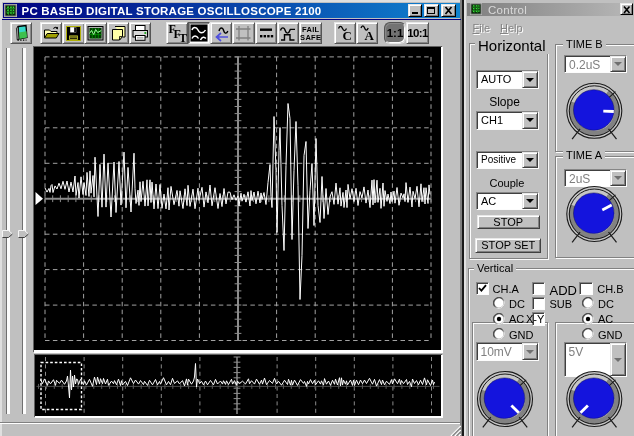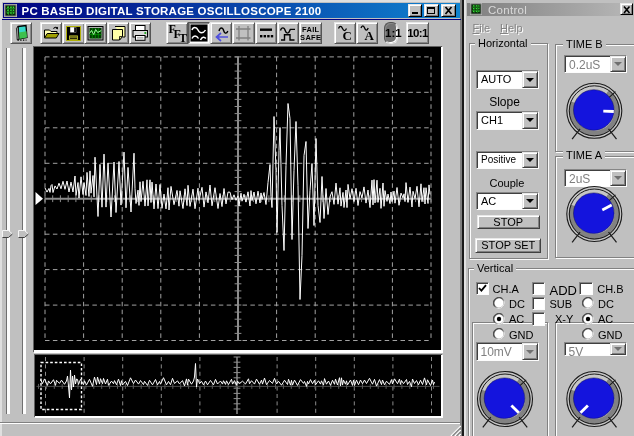--- a/index.html
+++ b/index.html
@@ -175,21 +175,21 @@
       </div>
     </div>
     <div class="tbtn" style="left:355.7px;top:22px;width:22.2px;height:22px;">
       <div style="position:absolute;left:1px;top:1px">
         <svg width="18" height="18" viewBox="0 0 18 18">
           <path d="M3 4 c1 -2.8 2.6 -2.8 3.6 0 c1 2.8 2.6 2.8 3.6 0" fill="none" stroke="#000" stroke-width="1.3"></path>
           <text x="6.5" y="16" font-family="Liberation Serif,serif" font-weight="bold" font-size="13">A</text>
         </svg>
       </div>
     </div>
-    <div class="tbtn p" style="left:384px;top:22px;width:14px;height:22px;background:#737373;border-radius:6px;">
+    <div class="tbtn p" style="left:384px;top:22px;width:22px;height:22px;background:#737373;border-radius:6px;">
       <div style="position:absolute;left:0;top:3.5px;width:100%;text-align:center;font-size:11.5px;font-weight:bold;color:#000">1:1</div>
     </div>
     <div class="tbtn" style="left:406.2px;top:22px;width:22.8px;height:22px;">
       <div style="position:absolute;left:0;top:3.5px;width:100%;text-align:center;font-size:11.5px;font-weight:bold;color:#000;letter-spacing:-0.6px">10:1</div>
     </div>
 
 <div style="position:absolute;left:5.7px;top:48px;width:1.4px;height:366px;background:#707070"></div>
 <div style="position:absolute;left:7.4px;top:48px;width:2.4px;height:366px;background:#fcfcfc"></div>
 <div style="position:absolute;left:21.5px;top:48px;width:1.4px;height:366px;background:#707070"></div>
 <div style="position:absolute;left:23.2px;top:48px;width:2.4px;height:366px;background:#fcfcfc"></div>
@@ -282,21 +282,21 @@
 <div class="wbtn" style="left:619.5px;top:3px;width:13.5px;height:12px">
       <svg width="12" height="10" viewBox="0 0 12 10" style="position:absolute;left:0.5px;top:0.5px">
         <path d="M3 1.5 L8.5 8 M8.5 1.5 L3 8" stroke="#000" stroke-width="1.6"></path>
       </svg>
     </div>
 
 <div style="position:absolute;left:472.5px;top:22px;font-size:11px;color:#848484;text-shadow:1px 1px 0 #fff"><span style="text-decoration:underline">F</span>ile</div>
 <div style="position:absolute;left:500px;top:22px;font-size:11px;color:#848484;text-shadow:1px 1px 0 #fff"><span style="text-decoration:underline">H</span>elp</div>
 
 <div class="gb" style="left:469px;top:43px;width:78.5px;height:215.5px"></div>
-    <div class="gblab" style="left:475px;top:36.5px;font-size:11px">Horizontal</div>
+    <div class="gblab" style="left:475px;top:36.5px;font-size:15px">Horizontal</div>
     <div class="gb" style="left:555px;top:44px;width:95px;height:107.5px"></div>
     <div class="gblab" style="left:563px;top:37.5px;font-size:11px">TIME B</div>
     <div class="gb" style="left:555px;top:155.5px;width:95px;height:102.5px"></div>
     <div class="gblab" style="left:563px;top:149px;font-size:11px">TIME A</div>
     <div class="gb" style="left:468px;top:268px;width:180px;height:180px"></div>
     <div class="gblab" style="left:474px;top:261.5px;font-size:11px">Vertical</div>
     <div class="gb" style="left:471.5px;top:322px;width:76px;height:126px"></div>
     <div class="gb" style="left:554.5px;top:322px;width:95px;height:126px"></div>
     <div class="combo" style="left:476px;top:70.3px;width:62.5px;height:18.5px">
       <div class="cotext" style="color:#000;font-size:11px">AUTO</div>
@@ -363,21 +363,21 @@
     </svg>
     <div style="position:absolute;left:598px;top:297.8px;font-size:11px;color:#000;white-space:nowrap">DC</div>
     <svg class="rad" style="left:493.3px;top:312.7px" width="12" height="12" viewBox="0 0 11.5 11.5">
       <circle cx="5.75" cy="5.75" r="5" fill="#fff" stroke="#747474" stroke-width="1.1"></circle>
       <path d="M1.6 9 A5.3 5.3 0 0 1 9 1.6" fill="none" stroke="#505050" stroke-width="1.2"></path>
       <path d="M10.3 3.3 A5.3 5.3 0 0 1 3.3 10.3" fill="none" stroke="#e8e8e8" stroke-width="1.1"></path>
       <circle cx="5.75" cy="5.75" r="2.1" fill="#000"></circle>
     </svg>
     <div style="position:absolute;left:509px;top:313.3px;font-size:11px;color:#000;white-space:nowrap">AC</div>
     <div class="cb" style="left:531.7px;top:312.2px"></div>
-    <div style="position:absolute;left:555px;top:313.3px;font-size:11px;color:#000;white-space:nowrap">X-Y</div>
+    <div style="position:absolute;left:526px;top:313.3px;font-size:11px;color:#000;white-space:nowrap">X-Y</div>
     <svg class="rad" style="left:582px;top:312.7px" width="12" height="12" viewBox="0 0 11.5 11.5">
       <circle cx="5.75" cy="5.75" r="5" fill="#fff" stroke="#747474" stroke-width="1.1"></circle>
       <path d="M1.6 9 A5.3 5.3 0 0 1 9 1.6" fill="none" stroke="#505050" stroke-width="1.2"></path>
       <path d="M10.3 3.3 A5.3 5.3 0 0 1 3.3 10.3" fill="none" stroke="#e8e8e8" stroke-width="1.1"></path>
       <circle cx="5.75" cy="5.75" r="2.1" fill="#000"></circle>
     </svg>
     <div style="position:absolute;left:598px;top:313.3px;font-size:11px;color:#000;white-space:nowrap">AC</div>
     <svg class="rad" style="left:493.3px;top:327.9px" width="12" height="12" viewBox="0 0 11.5 11.5">
       <circle cx="5.75" cy="5.75" r="5" fill="#fff" stroke="#747474" stroke-width="1.1"></circle>
       <path d="M1.6 9 A5.3 5.3 0 0 1 9 1.6" fill="none" stroke="#505050" stroke-width="1.2"></path>
@@ -389,21 +389,21 @@
       <path d="M1.6 9 A5.3 5.3 0 0 1 9 1.6" fill="none" stroke="#505050" stroke-width="1.2"></path>
       <path d="M10.3 3.3 A5.3 5.3 0 0 1 3.3 10.3" fill="none" stroke="#e8e8e8" stroke-width="1.1"></path>
     </svg>
     <div style="position:absolute;left:598px;top:328.5px;font-size:11px;color:#000;white-space:nowrap">GND</div>
     <div class="combo" style="left:475.5px;top:342.4px;width:63.5px;height:18.5px">
       <div class="cotext" style="color:#808080;font-size:12px">10mV</div>
       <div class="cobtn" style="width:16px">
         <div class="coarr" style="border-top-color:#707070"></div>
       </div>
     </div>
-    <div class="combo" style="left:563.5px;top:342.4px;width:63.5px;height:14px">
+    <div class="combo" style="left:563.5px;top:342.4px;width:63.5px;height:35px">
       <div class="cotext" style="color:#808080;font-size:12px">5V</div>
       <div class="cobtn" style="width:16px">
         <div class="coarr" style="border-top-color:#707070"></div>
       </div>
     </div>
 
 <svg style="position:absolute;left:464px;top:0" width="170" height="436" viewBox="464 0 170 436">
       <circle cx="594.3" cy="110.8" r="27.5" fill="#c6c6c6" stroke="#1a1a1a" stroke-width="1.1"></circle>
       <path d="M607.4 92.1 A22.8 22.8 0 1 1 573.2 102.3" fill="none" stroke="#828282" stroke-width="5.6"></path>
       <circle cx="594.3" cy="110.8" r="25" fill="none" stroke="#1a1a1a" stroke-width="1"></circle>

